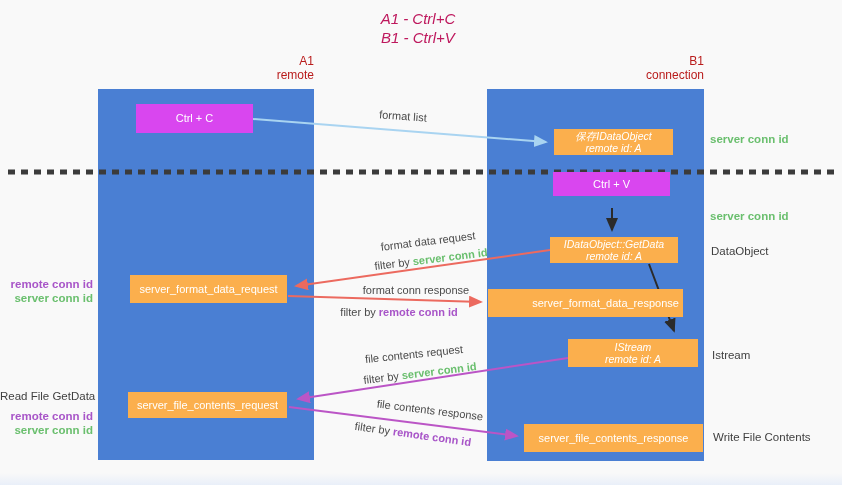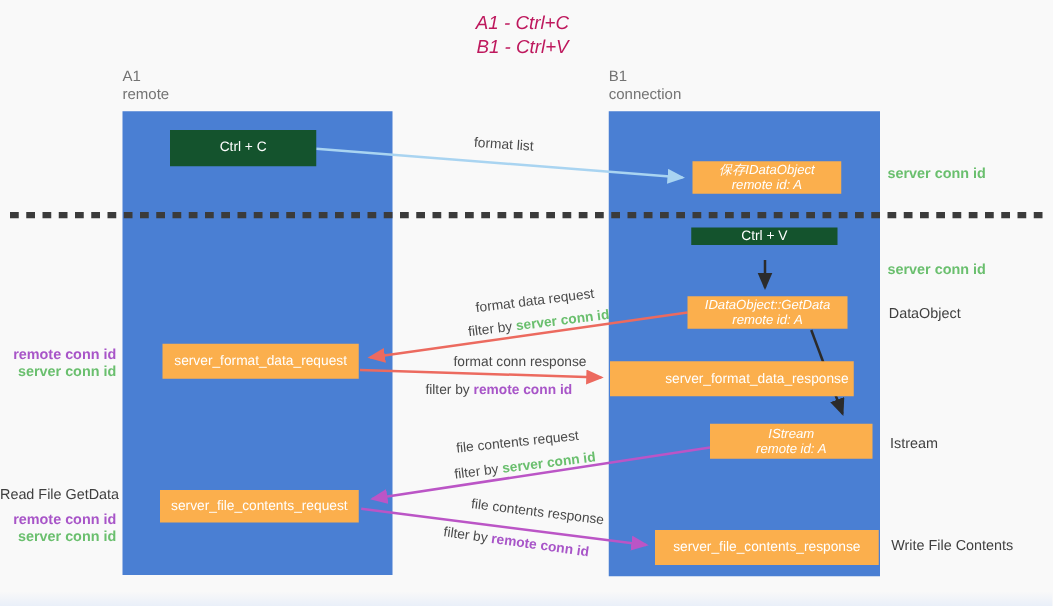--- a/index.html
+++ b/index.html
@@ -2,29 +2,29 @@
 <html><head>
 <meta charset="utf-8">
 <style>
   html,body{margin:0;padding:0;}
   body{background:#f9f9f9;font-family:"Liberation Sans",sans-serif;}
   .canvas{position:relative;width:842px;height:485px;background:#f9f9f9;overflow:hidden;}
   .bottom-edge{position:absolute;left:0;bottom:0;width:842px;height:12px;
     background:linear-gradient(180deg,rgba(249,249,249,0),#e9eff9);}
   .title{position:absolute;left:318px;top:9px;width:200px;text-align:center;
     font-size:15px;line-height:19px;color:#be185d;font-style:italic;}
-  .lane-header{position:absolute;text-align:left;font-size:12px;line-height:14px;color:#737373;}
+  .lane-header{position:absolute;text-align:right;font-size:12px;line-height:14px;color:#b91c1c;}
   .lane{position:absolute;background:#4a7fd3;top:89px;}
   .lane.left{left:98px;width:216px;height:371px;}
   .lane.right{left:487px;width:217px;height:372px;}
   .overlay{position:absolute;left:0;top:0;width:842px;height:485px;pointer-events:none;}
   .node{position:absolute;display:flex;flex-direction:column;align-items:center;justify-content:center;
     color:#ffffff;font-size:11px;line-height:13px;text-align:center;white-space:nowrap;}
   .node.orange{background:#fbaf4d;}
-  .node.green{background:#14532d;}
+  .node.green{background:#d946ef;}
   .node.small{font-size:10.5px;line-height:12px;font-style:italic;}
   .mid-label{position:absolute;white-space:nowrap;font-size:11px;color:#4a4a4a;
     transform:translate(-50%,-50%) rotate(var(--r,0deg));}
   .side-label{position:absolute;white-space:nowrap;font-size:11.5px;color:#3f3f3f;}
   .left-col{position:absolute;left:0;width:93px;text-align:right;white-space:nowrap;font-size:11.5px;color:#3f3f3f;}
   .green-txt{color:#6abf6e;font-weight:700;}
   .purple-txt{color:#a855c8;font-weight:700;}
 </style>
 </head>
 <body>
@@ -73,21 +73,21 @@
     <line x1="289" y1="407" x2="517" y2="436" stroke="#bb55c6" stroke-width="2" marker-end="url(#mPurple)"></line>
   </svg>
 
   <div class="node green" style="left:136px;top:104px;width:117px;height:29px;">
     <span>Ctrl + C</span>
   </div>
   <div class="node orange small" style="left:554px;top:129px;width:119px;height:26px;">
     <span>保存IDataObject</span>
     <span>remote id: A</span>
   </div>
-  <div class="node green" style="left:553px;top:182px;width:117px;height:14px;">
+  <div class="node green" style="left:553px;top:172px;width:117px;height:24px;">
     <span>Ctrl + V</span>
   </div>
   <div class="node orange small" style="left:550px;top:237px;width:128px;height:26px;">
     <span>IDataObject::GetData</span>
     <span>remote id: A</span>
   </div>
   <div class="node orange small" style="left:568px;top:339px;width:130px;height:28px;">
     <span>IStream</span>
     <span>remote id: A</span>
   </div>

